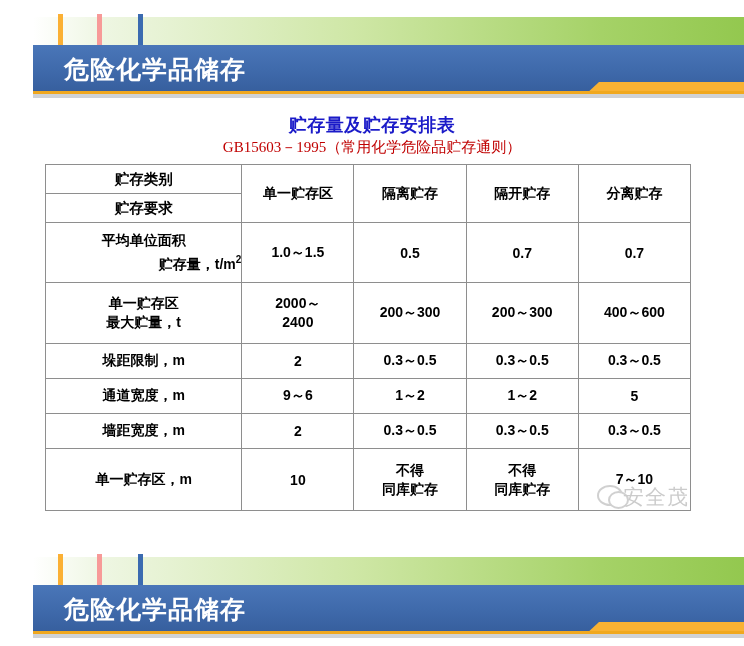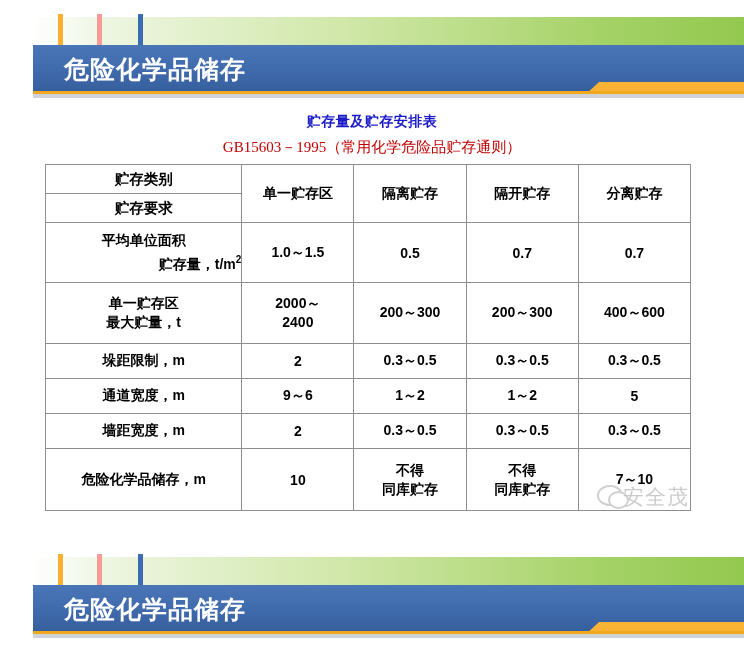--- a/index.html
+++ b/index.html
@@ -93,21 +93,21 @@
     background: #cfd2d6;
   }
 
   
   .table-title {
     position: absolute;
     left: 0;
     top: 113px;
     width: 744px;
     text-align: center;
-    font-size: 14px;
+    font-size: 18px;
     font-weight: bold;
     color: #1a1ac8;
     letter-spacing: 0.5px;
   }
   .table-subtitle {
     position: absolute;
     left: 0;
     top: 138px;
     width: 744px;
     text-align: center;
@@ -288,21 +288,21 @@
 
       <tr class="r-sm">
         <td>墙距宽度，m</td>
         <td>2</td>
         <td>0.3～0.5</td>
         <td>0.3～0.5</td>
         <td>0.3～0.5</td>
       </tr>
 
       <tr class="r-last">
-        <td>危险化学品储存，m</td>
+        <td>单一贮存区，m</td>
         <td>10</td>
         <td class="cell-2l">
           <div>不得</div>
           <div>同库贮存</div>
         </td>
         <td class="cell-2l">
           <div>不得</div>
           <div>同库贮存</div>
         </td>
         <td>7～10</td>

